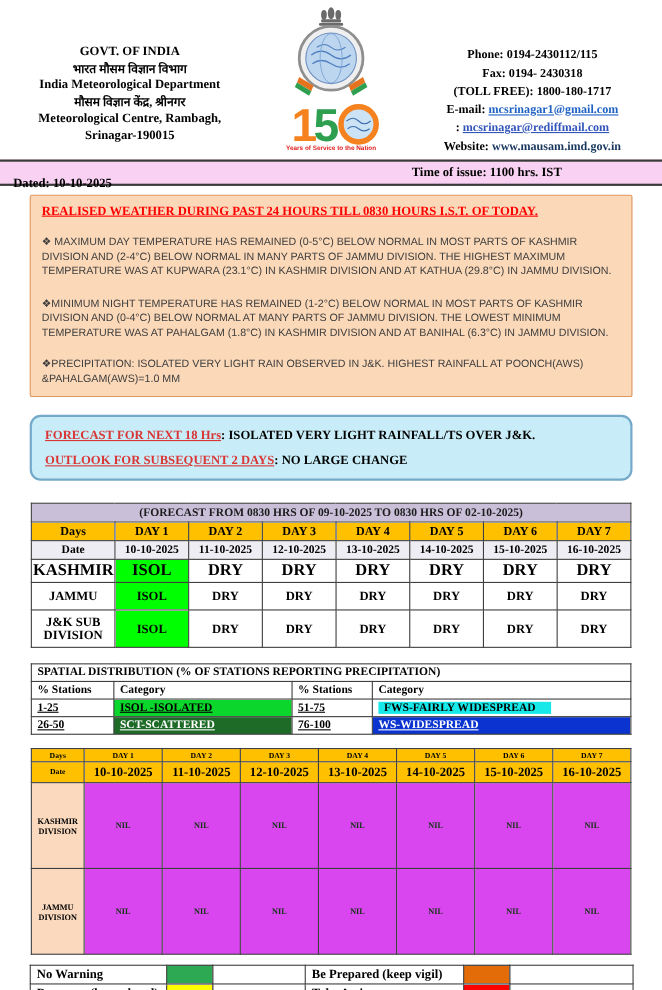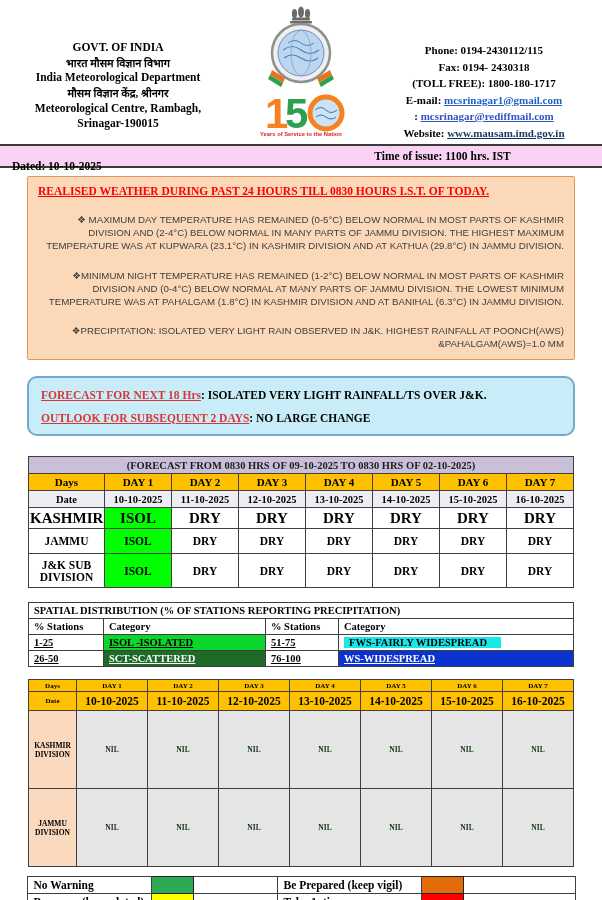--- a/index.html
+++ b/index.html
@@ -10,31 +10,31 @@
   }
   
   .header { display:flex; padding-top:6px; }
   .h-left { width:236px; text-align:center; padding-top:34px; line-height:1.35; }
   .h-left .ln-b { font-weight:bold; font-size:11.5px; }
   .h-left .ln-h { font-size:11px; font-weight:bold; }
   .h-logo { width:130px; text-align:center; }
   .h-right { width:236px; text-align:center; padding-top:36px; font-weight:bold; font-size:11px; line-height:1.5; }
   .lnk { color:#1f62c4; text-decoration:underline; cursor:pointer; }
   .lnk2 { color:#3355bb; text-decoration:underline; cursor:pointer; }
-  .lnk3 { color:#17365d; text-decoration:underline; cursor:pointer;text-align:center; }
+  .lnk3 { color:#17365d; cursor:pointer;text-align:center; }
 
   
   .date-bar { display:flex; margin-top:2px; background:#f9d2f3; border-top:2px solid #3a3a3a; border-bottom:2px solid #3a3a3a; height:24px; font-weight:bold; font-size:11.5px; }
   .date-left { width:283px; border-right:2px solid #3a3a3a; display:flex; align-items:center; padding-left:12px;margin-top:20px; }
   .date-right { flex:1; display:flex; align-items:center; justify-content:center; }
 
   
   .realised { margin:8px 27px 0 27px; background:#fbd8b8; border:1.5px solid #e0955c; border-radius:2px; padding:8px 10px 0 10px; height:184px; }
   .realised-title { color:#ff0000; font-weight:bold; text-decoration:underline; font-size:11.5px; margin:0 0 10px 0; }
-  .realised p { font-family:"Liberation Sans", sans-serif; font-size:9.7px; color:#3d3d3d; margin:16px 0 11px 0; line-height:1.36;text-align:right; }
+  .realised p { font-family:"Liberation Sans", sans-serif; font-size:9.7px; color:#3d3d3d; margin:16px 0 11px 0; line-height:1.36; }
 
   
   .forecast-box { margin:16px 27px 0 27px; background:#c9edf8; border:2px solid #74a9c9; border-radius:10px; padding:11px 12px 0 12px; height:60px; }
   .fc-line { font-size:11.5px; font-weight:bold; margin-bottom:11px; }
   .fc-label { color:#d93535; text-decoration:underline; }
 
   
   table { border-collapse:collapse; table-layout:fixed; }
   td { border:1px solid #3f3f3f; overflow:hidden; }
 
@@ -57,21 +57,21 @@
   .fws-wrap { padding-left:0; }
   .fws-in { display:inline-block; background:#19e8e8; width:69%; padding-left:5px; }
   .cat-ws   { background:#0b33d0; color:#ffffff; }
 
   
   .t3 { margin:12px auto 0 auto; width:545px; text-align:center; font-weight:bold; }
   .t3 .hr1 td { background:#ffc000; font-size:7px; height:12px; }
   .t3 .hr2 td { background:#ffc000; font-size:11.5px; height:19px; }
   .t3 .dr td { height:78px;margin-left:40px; }
   .div-cell { background:#fad9be; font-size:7.5px; }
-  .nil { background:#e5e5e5; font-size:7.5px; color:#113511; border-left:1px solid #9a9a9a; }
+  .nil { background:#d946ef; font-size:7.5px; color:#113511; border-left:1px solid #9a9a9a; }
 
   
   .legend { margin:9px auto 0 auto; width:548px; font-weight:bold; font-size:11.5px; }
   .legend td { height:17px; }
   .lg-label { padding-left:6px; }
   .sw { border:1.5px solid #222; }
   .sw-green { background:#2ca952; }
   .sw-yellow { background:#ffff00; }
   .sw-orange { background:#e36c09; }
   .sw-red { background:#fe0000; }

